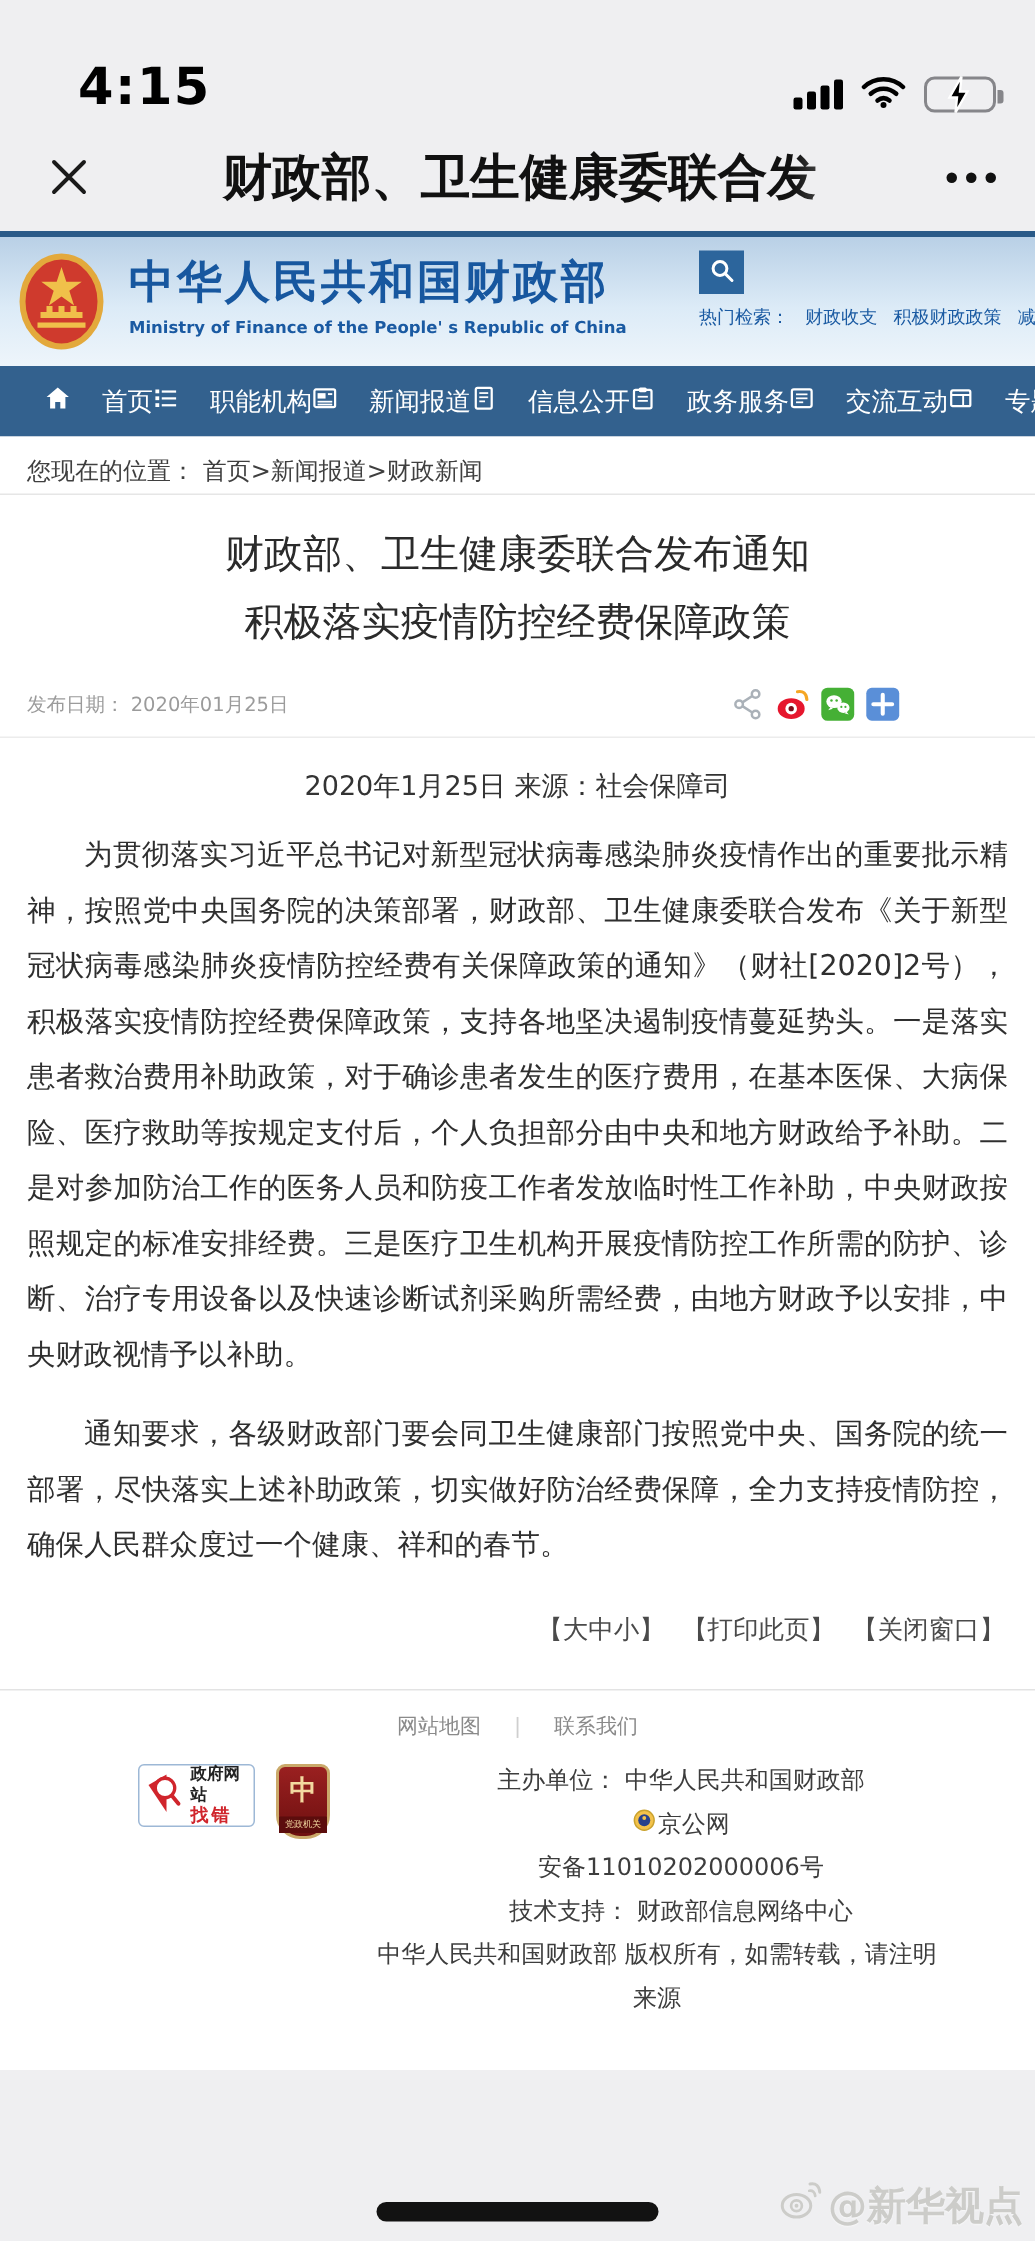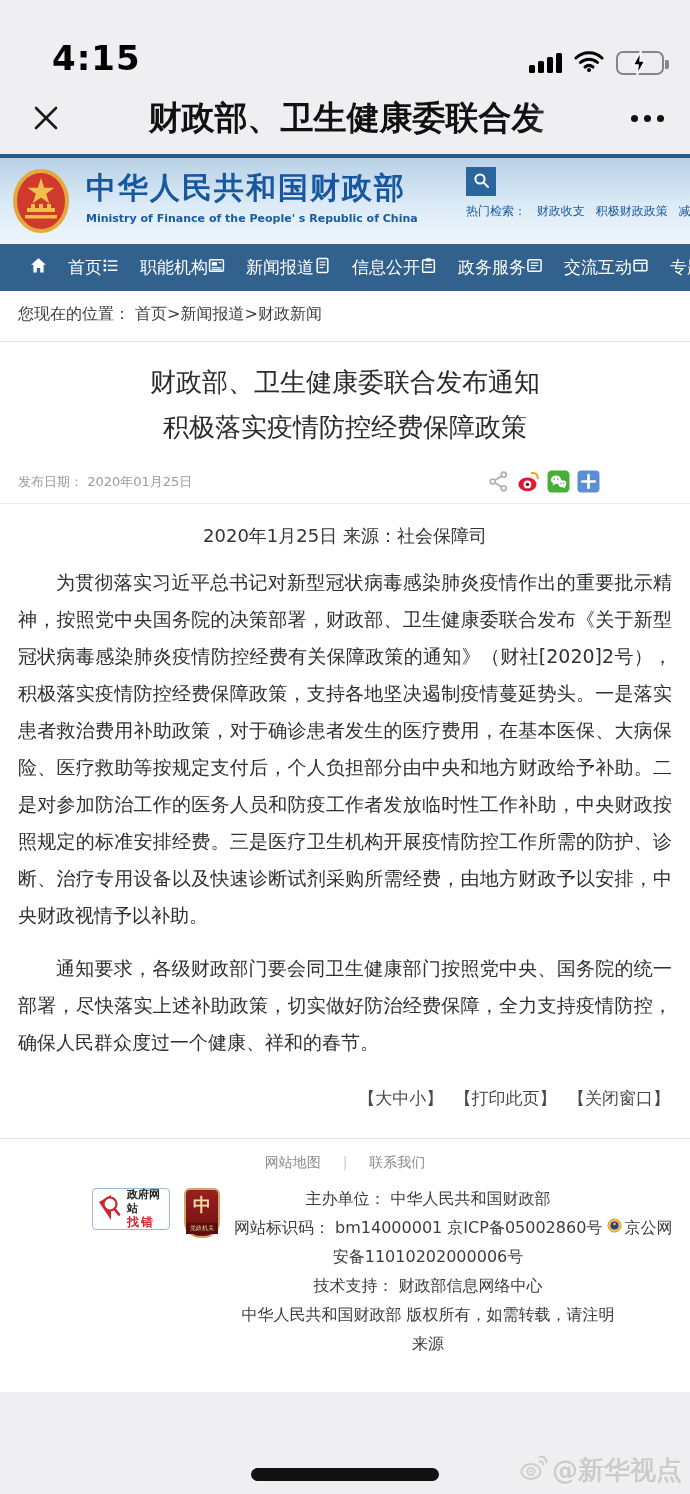--- a/index.html
+++ b/index.html
@@ -39,46 +39,46 @@
   .search-btn { width:30px; height:29px; background:#2c659c; border:none; display:flex; align-items:center; justify-content:center; cursor:pointer; }
   .hot-row { margin-top:7px; font-size:12px; color:#1a5aa2; white-space:nowrap; }
   .hot-row .term { margin-left:7px; color:#1a5aa2; }
 
   
   .nav-bar { height:47px; background:#33618e; display:flex; align-items:center; justify-content:space-between; padding:0 30px; }
   .nav-item { display:flex; align-items:center; gap:21px; color:#fff; font-size:17px; cursor:pointer; white-space:nowrap; }
 
   
   .content { background:#fff; }
-  .breadcrumb { padding:13px 18px 16px; font-size:16px; color:#3f3f3f; border-bottom:1px solid #e6e6e6; }
+  .breadcrumb { padding:13px 18px 4px; font-size:16px; color:#3f3f3f; border-bottom:1px solid #e6e6e6; }
   .article-title { text-align:center; font-size:26px; font-weight:500; color:#2b2b2b; line-height:45px; margin:18px 40px 12px; }
   .pubdate-row { display:flex; justify-content:space-between; align-items:center; padding:8px 18px 10px; border-bottom:1px solid #ececec; }
   .pubdate { font-size:13px; color:#9b9b9b; }
   .share-icons { display:flex; align-items:center; gap:7px; margin-right:72px; }
   .share-icons span { display:flex; cursor:pointer; }
   .dateline { text-align:center; font-size:18px; color:#333; margin:20px 0 4px; }
   .para { margin:16px 18px 0; font-size:19px; line-height:37px; color:#2f2f2f; text-align:justify; text-indent:2em; }
   .tools { text-align:right; margin:26px 20px 0; font-size:17px; color:#4a4a4a; }
   .tools span { margin-left:6px; cursor:pointer; }
   .footer-sep { border-top:1px solid #e3e3e3; margin-top:28px; }
   .footer-links { text-align:center; font-size:14px; color:#8a8a8a; padding:15px 0 4px; }
   .footer-links .bar { color:#cfcfcf; margin:0 22px; }
   .footer-links span { cursor:pointer; }
-  .footer-main { position:relative; padding:8px 8px 34px; }
+  .footer-main { position:relative; padding:8px 18px 34px; }
   .badges { position:absolute; left:92px; top:12px; display:flex; gap:14px; align-items:flex-start; }
   .badge-find { width:78px; height:42px; background:#fff; border:1px solid #9db8d6; border-radius:4px; display:flex; align-items:center; gap:4px; padding:3px 4px; cursor:pointer; }
   .badge-find .txt { line-height:1.25; }
   .badge-find .t1 { font-size:11px; color:#222; font-weight:700; }
   .badge-find .t2 { font-size:12px; color:#d0252c; font-weight:700; letter-spacing:2px; }
   .badge-shield { width:36px; height:50px; background:linear-gradient(180deg,#9a2020,#6e1010); border:2px solid #caa96a;
     border-radius:6px 6px 16px 16px; display:flex; flex-direction:column; align-items:center; justify-content:space-between; padding:3px 0 2px; cursor:pointer; }
   .badge-shield .mark { color:#f3d9a0; font-size:18px; font-weight:700; }
   .badge-shield .band { font-size:6px; color:#f3d9a0; background:#5c0d0d; width:100%; text-align:center; padding:1px 0; }
   .footer-text { margin-left:226px; width:388px; text-align:center; font-size:16px; color:#3d3d3d; line-height:29px; }
-  .footer-text .line { white-space:nowrap; }
+  .footer-text .line { white-space:nowrap;margin-left:32px; }
   .footer-text .wrapline { white-space:normal; }
   .psb { display:inline-flex; align-items:center; gap:2px; cursor:pointer; }
 
   
   .bottom-area { flex:1; position:relative; }
   .home-indicator { position:absolute; left:50%; transform:translateX(-50%); bottom:13px; width:188px; height:13px; background:#121212; border-radius:7px; cursor:pointer; }
   .watermark { position:absolute; right:8px; bottom:6px; display:flex; align-items:flex-end; gap:3px; color:#c9c9c5; opacity:.9; font-size:26px; font-weight:700; text-shadow:0 1px 1px rgba(255,255,255,.6); }
 </style>
 </head>
 <body>
@@ -315,21 +315,20 @@
           </span>
         </span>
         <span class="badge-shield">
           <span class="mark">中</span>
           <span class="band">党政机关</span>
         </span>
       </div>
       <div class="footer-text">
         <div class="line">主办单位： 中华人民共和国财政部</div>
         <div class="line">
-          <span>网站标识码： bm14000001 京ICP备05002860号</span>
           <span class="psb">
             <span>
               <svg width="15" height="15" viewBox="0 0 15 15">
                 <circle cx="7.5" cy="7.5" r="6.6" fill="#f3c24b" stroke="#caa22e" stroke-width="1"></circle>
                 <circle cx="7.5" cy="7.5" r="4" fill="#27418c"></circle>
                 <circle cx="7.5" cy="6" r="1.3" fill="#f3c24b"></circle>
               </svg>
             </span>
             <span>京公网</span>
           </span>

